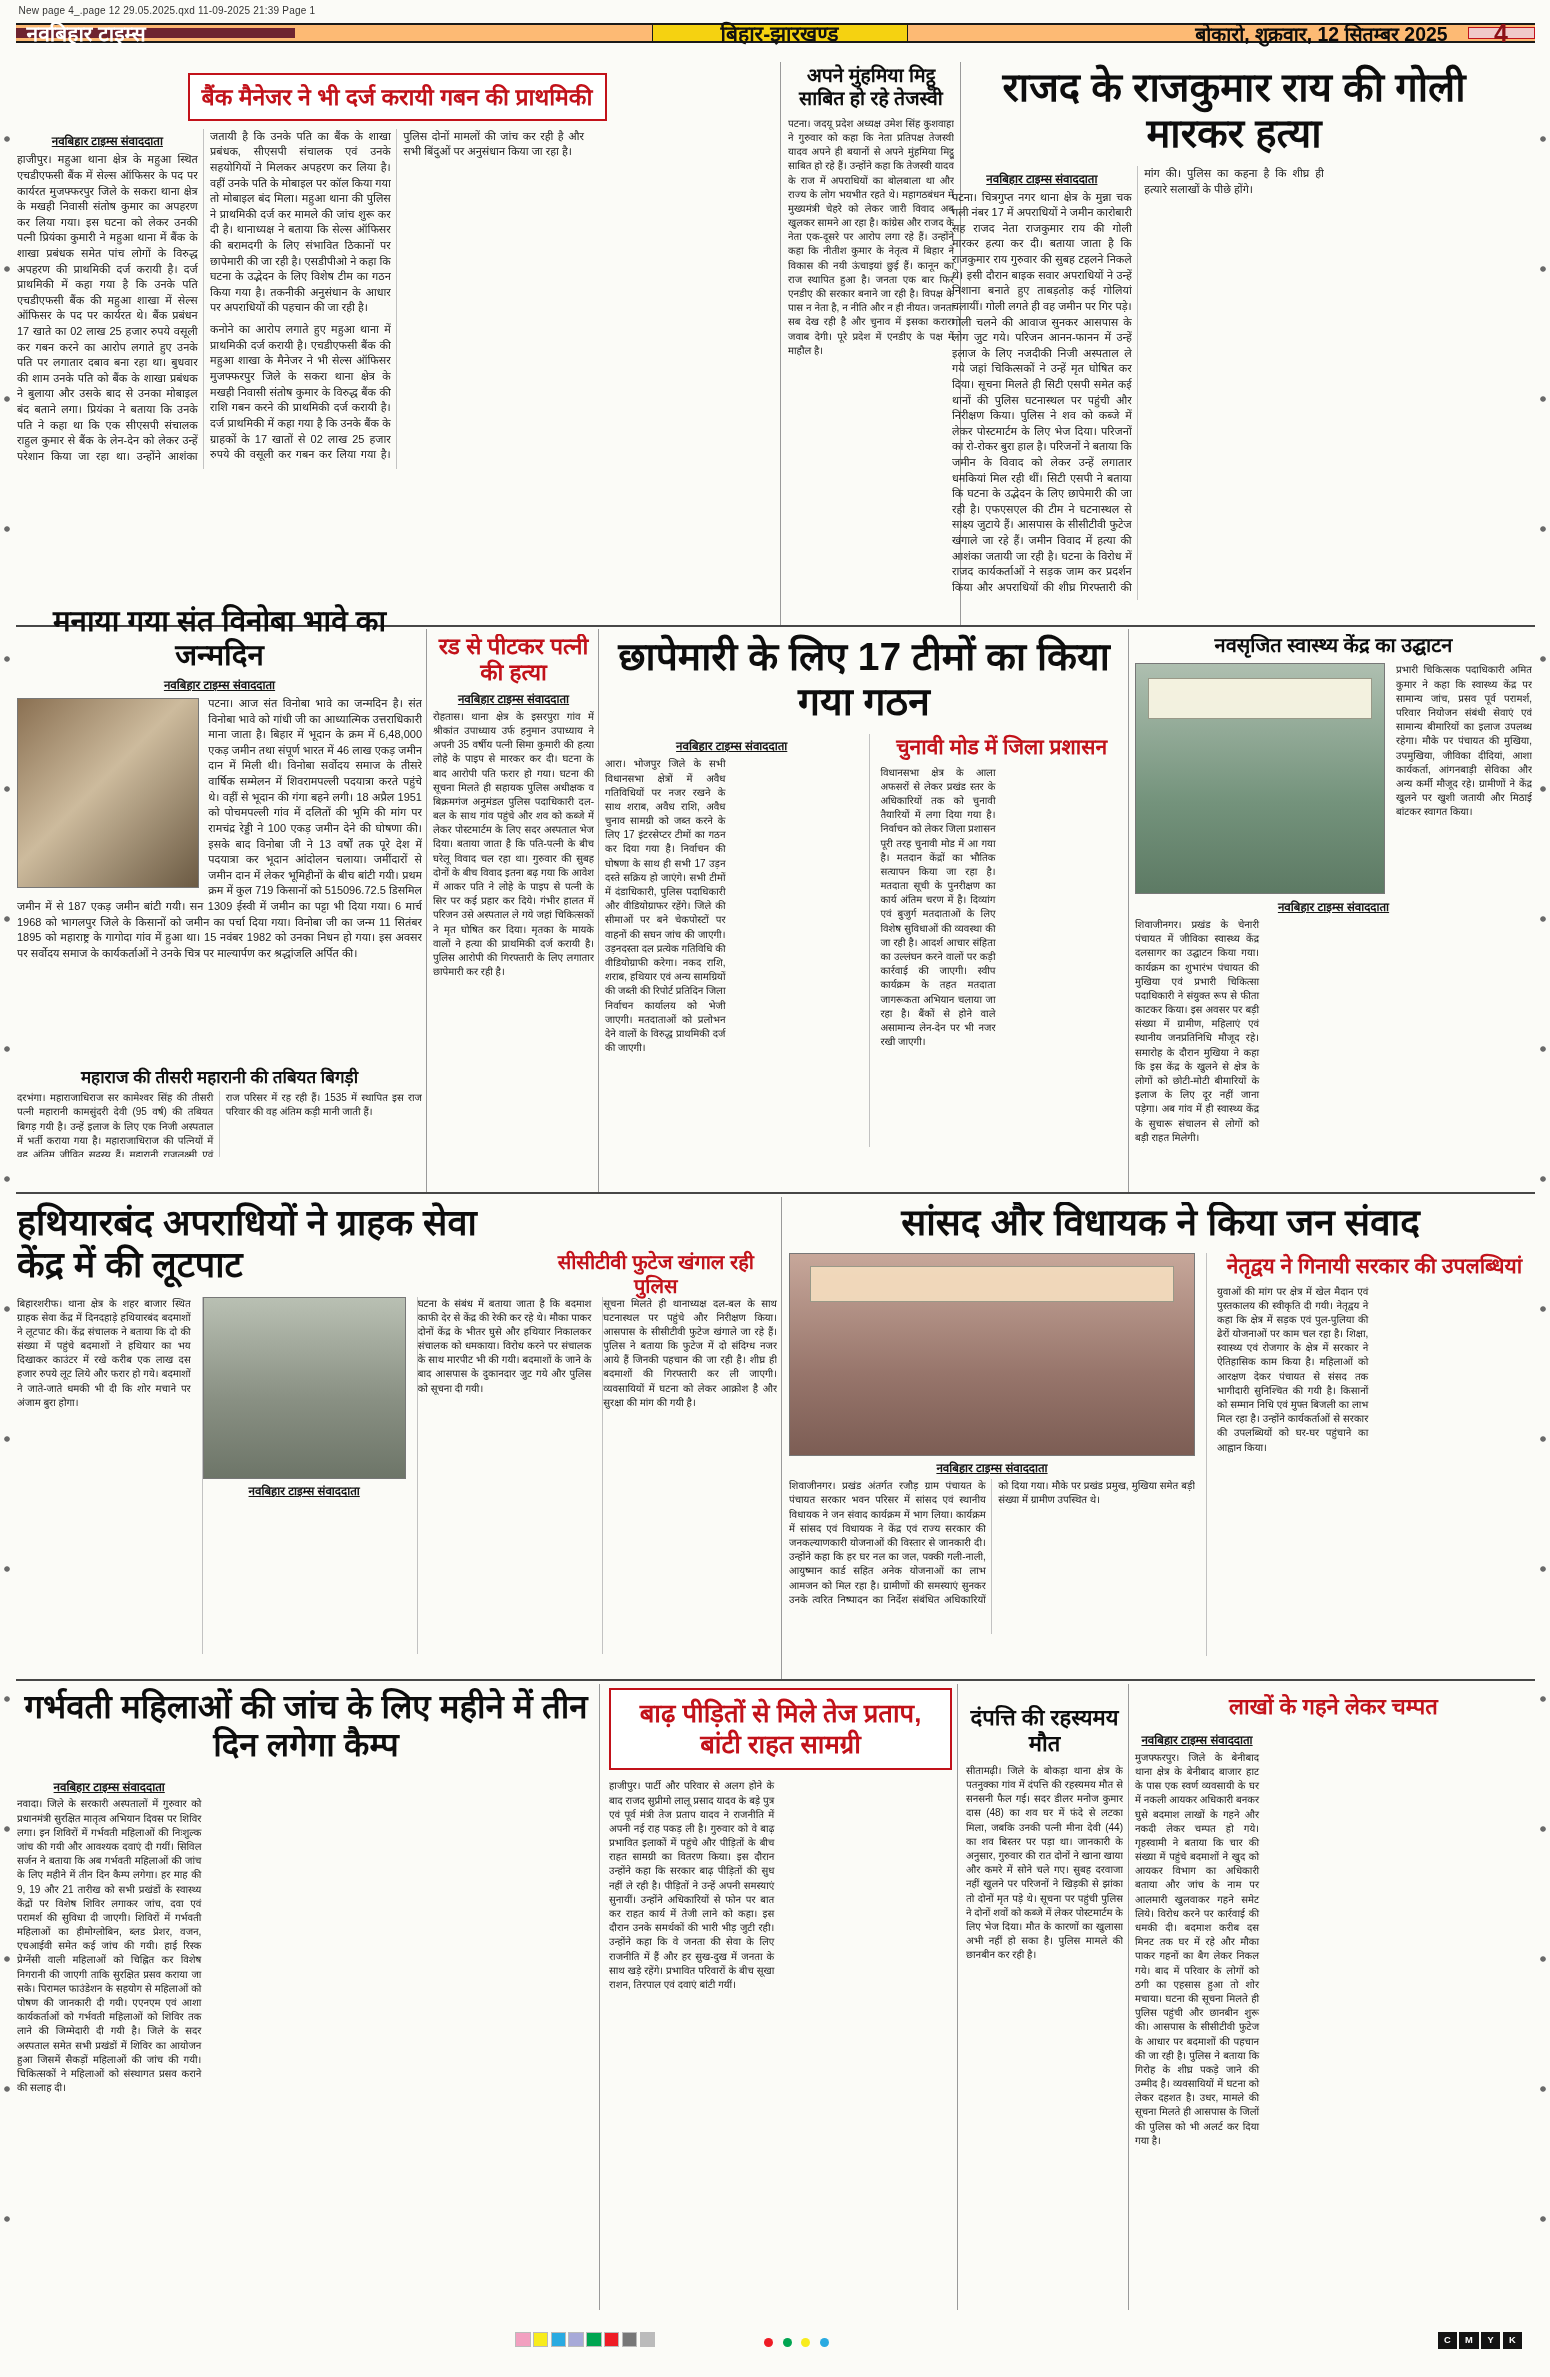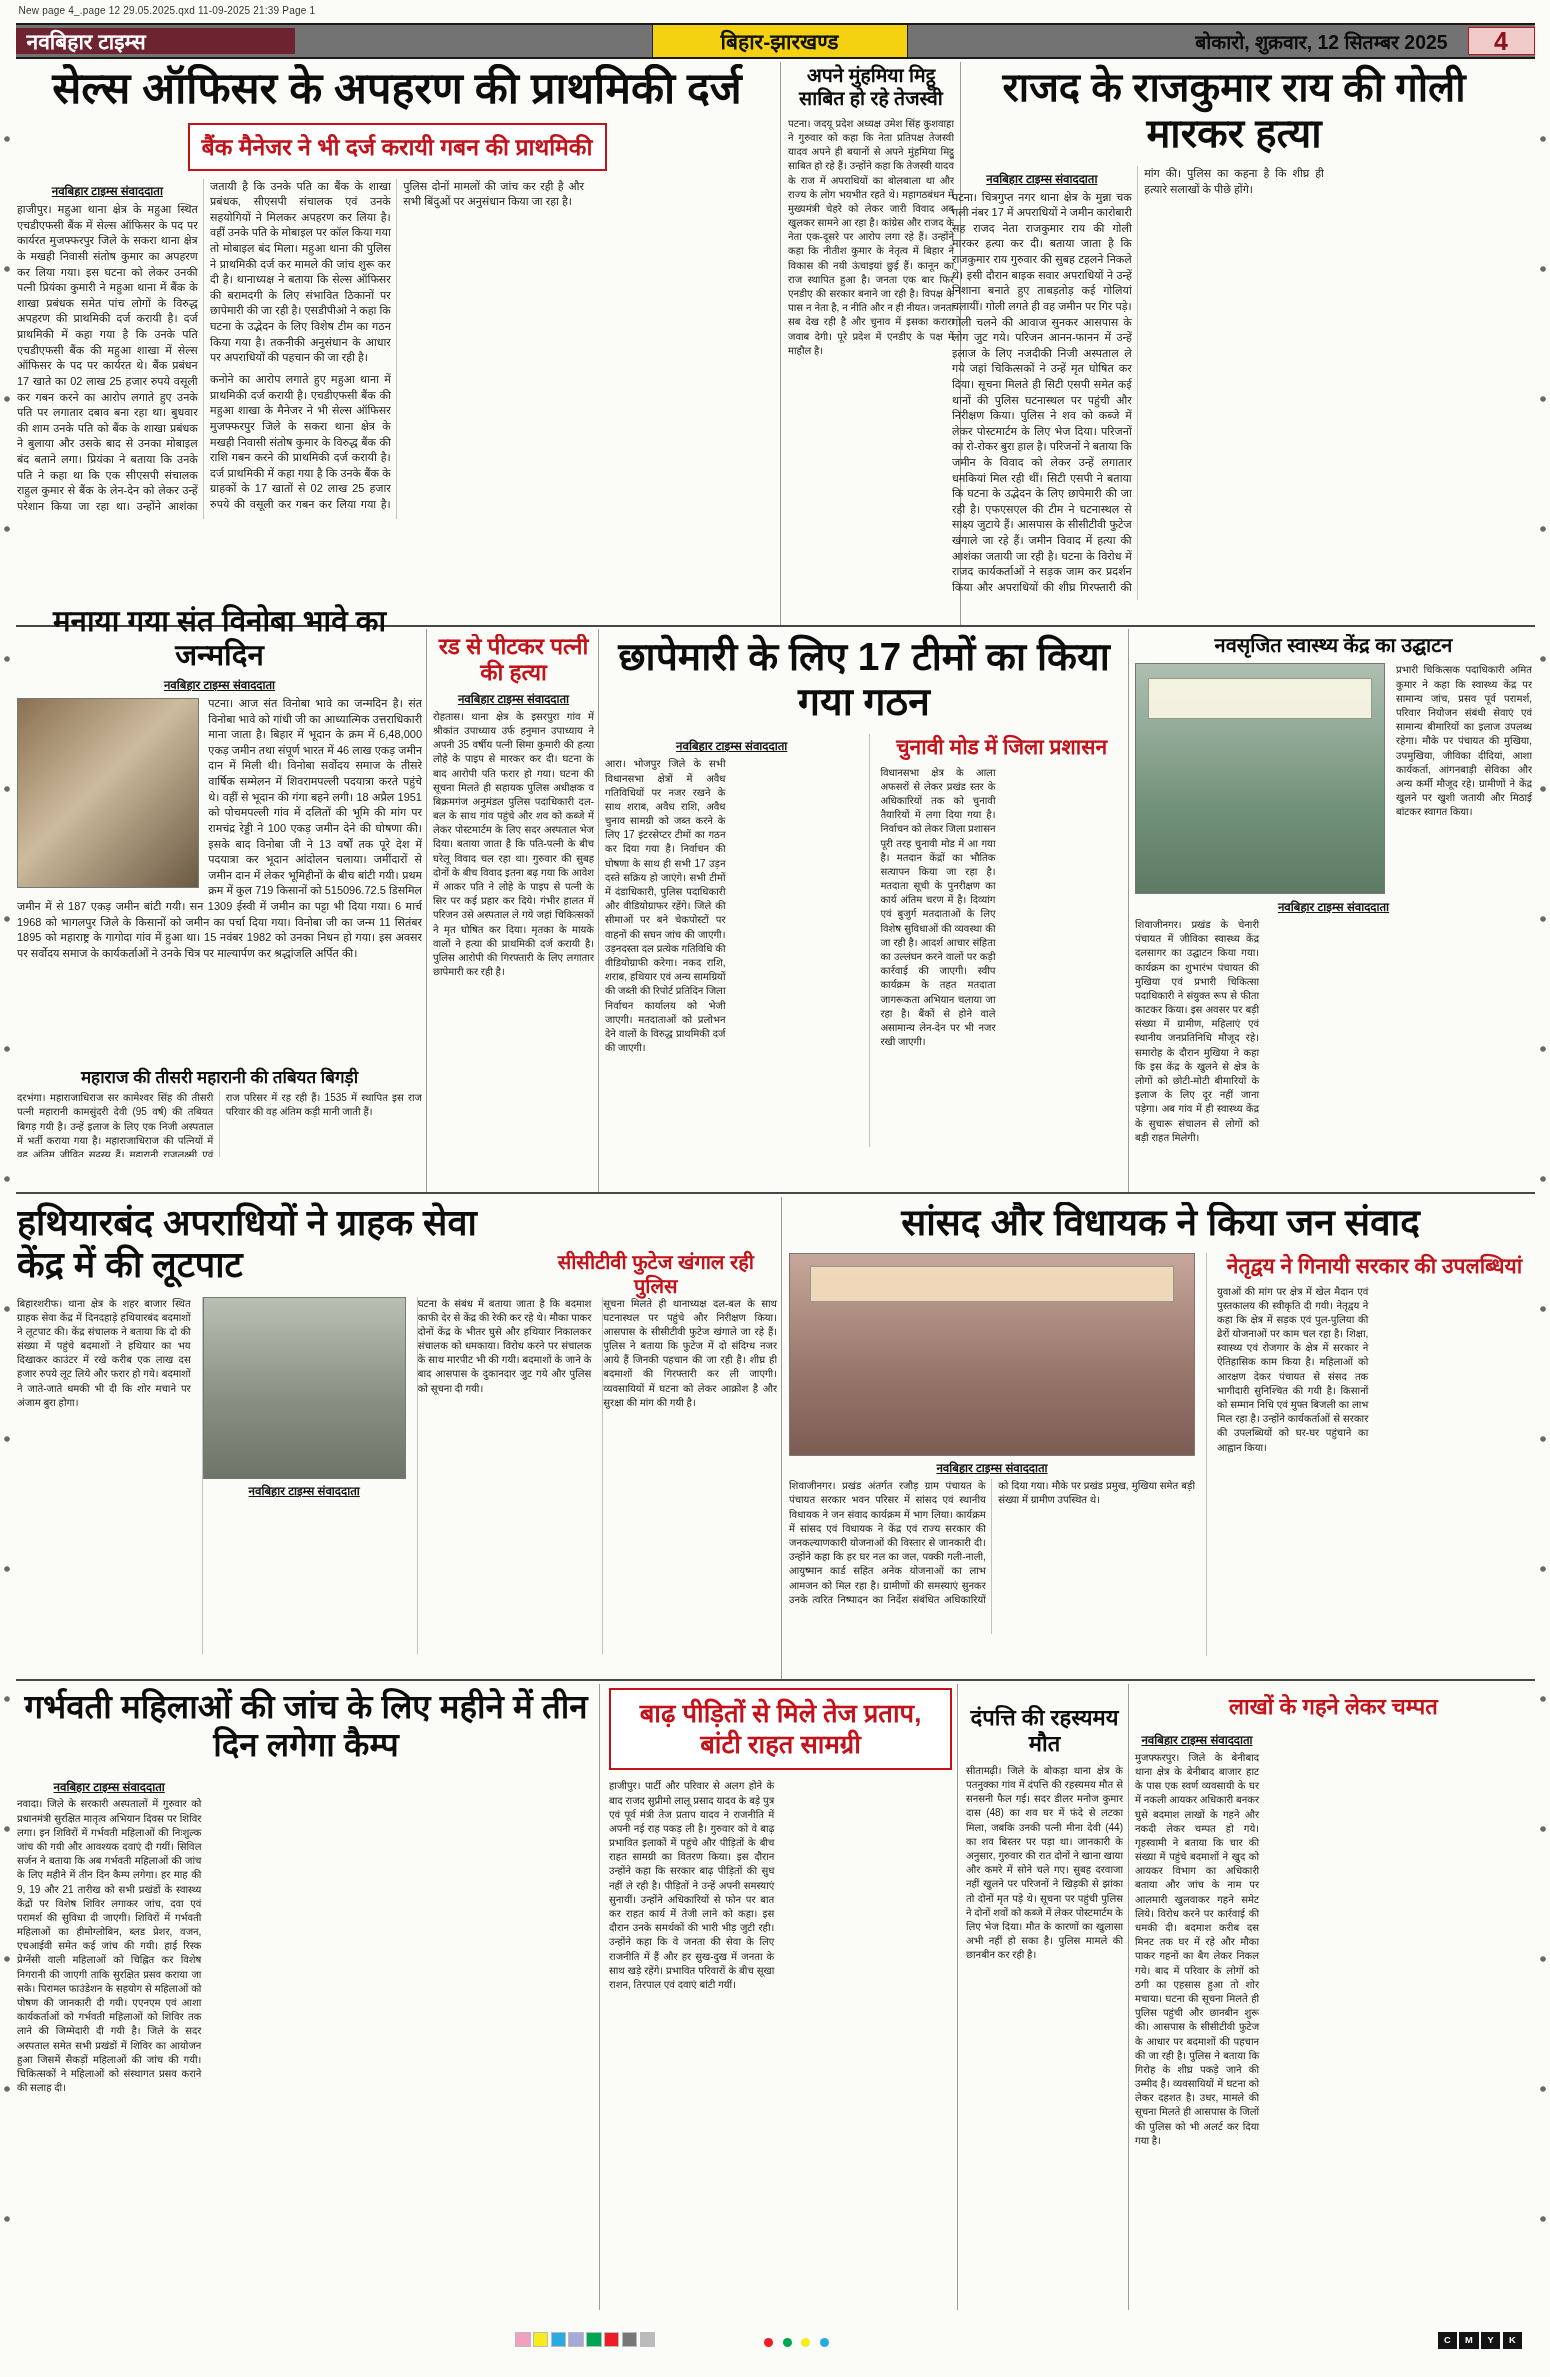--- a/index.html
+++ b/index.html
@@ -1,20 +1,20 @@
 <!DOCTYPE html>
 <html style="font-size:12.4px"><head>
 <meta charset="utf-8">
 <style>
 *{box-sizing:border-box;margin:0;padding:0}
 html,body{background:#e9e9e9}
 body{font-family:"Liberation Sans","DejaVu Sans",sans-serif}
 .page{position:relative;width:1550px;height:2377px;background:#fbfbf7;margin:0 auto;overflow:hidden;color:#141414}
 .marker{position:absolute;left:18.6px;top:4.7px;font-size:10px;color:#333;letter-spacing:0.2px}
-.masthead{position:absolute;left:15.5px;top:23px;width:1519px;height:36px;border-top:2.3px solid #1a1a1a;border-bottom:2.3px solid #1a1a1a;background:#737373}
+.masthead{position:absolute;left:15.5px;top:23px;width:1519px;height:20px;border-top:2.3px solid #1a1a1a;border-bottom:2.3px solid #1a1a1a;background:#fdba74}
 .paper{position:absolute;left:0;top:3.1px;bottom:3.1px;width:279px;background:#6e2430;color:#fff;font-weight:700;font-size:21px;display:flex;align-items:center;padding-left:11px}
 .edition{position:absolute;left:636px;top:0;bottom:0;width:256px;background:#f5d211;border-left:1.6px solid #1a1a1a;border-right:1.6px solid #1a1a1a;color:#111;font-weight:700;font-size:21px;display:flex;align-items:center;justify-content:center}
 .mdate{position:absolute;right:87px;top:0;bottom:0;display:flex;align-items:center;font-weight:700;font-size:19.4px;color:#0c0c0c}
 .pnum{position:absolute;right:0;top:2.3px;bottom:2.3px;width:67px;background:#f0c9c9;border:1.6px solid #c2121a;color:#8d1117;font-weight:700;font-size:25px;display:flex;align-items:center;justify-content:center}
 .art{position:absolute;overflow:hidden}
 .hl{font-weight:700;text-align:center;line-height:1.16;color:#0d0d0d}
 .hl.red{color:#c2121a}
 .byline{font-weight:700;font-size:11.6px;text-align:center;text-decoration:underline;margin:4.7px 0 3.9px}
 .bt{font-size:11px;line-height:1.42;text-align:justify;color:#191919}
 .small{font-size:10px}
@@ -60,21 +60,20 @@
   <div class="vline" style="left:960px;top:62px;height:563px"></div>
   <div class="vline" style="left:426px;top:629px;height:563px"></div>
   <div class="vline" style="left:598px;top:629px;height:563px"></div>
   <div class="vline" style="left:1128px;top:629px;height:563px"></div>
   <div class="vline" style="left:781px;top:1197px;height:482px"></div>
   <div class="vline" style="left:599px;top:1684px;height:626px"></div>
   <div class="vline" style="left:957px;top:1684px;height:626px"></div>
   <div class="vline" style="left:1128px;top:1684px;height:626px"></div>
 
   <section class="art" style="left:17px;top:64px;width:760px;height:558px">
-    <h1 class="hl" style="font-size:43px">सेल्स ऑफिसर के अपहरण की प्राथमिकी दर्ज</h1>
     <div class="redbox" style="width:419px;margin:9.3px auto 7.8px;font-size:23px">बैंक मैनेजर ने भी दर्ज करायी गबन की प्राथमिकी</div>
     <div class="cols c4" style="height:340px">
       <div class="byline">नवबिहार टाइम्स संवाददाता</div>
       <p class="bt">हाजीपुर। महुआ थाना क्षेत्र के महुआ स्थित एचडीएफसी बैंक में सेल्स ऑफिसर के पद पर कार्यरत मुजफ्फरपुर जिले के सकरा थाना क्षेत्र के मखही निवासी संतोष कुमार का अपहरण कर लिया गया। इस घटना को लेकर उनकी पत्नी प्रियंका कुमारी ने महुआ थाना में बैंक के शाखा प्रबंधक समेत पांच लोगों के विरुद्ध अपहरण की प्राथमिकी दर्ज करायी है। दर्ज प्राथमिकी में कहा गया है कि उनके पति एचडीएफसी बैंक की महुआ शाखा में सेल्स ऑफिसर के पद पर कार्यरत थे। बैंक प्रबंधन 17 खाते का 02 लाख 25 हजार रुपये वसूली कर गबन करने का आरोप लगाते हुए उनके पति पर लगातार दबाव बना रहा था। बुधवार की शाम उनके पति को बैंक के शाखा प्रबंधक ने बुलाया और उसके बाद से उनका मोबाइल बंद बताने लगा। प्रियंका ने बताया कि उनके पति ने कहा था कि एक सीएसपी संचालक राहुल कुमार से बैंक के लेन-देन को लेकर उन्हें परेशान किया जा रहा था। उन्होंने आशंका जतायी है कि उनके पति का बैंक के शाखा प्रबंधक, सीएसपी संचालक एवं उनके सहयोगियों ने मिलकर अपहरण कर लिया है। वहीं उनके पति के मोबाइल पर कॉल किया गया तो मोबाइल बंद मिला। महुआ थाना की पुलिस ने प्राथमिकी दर्ज कर मामले की जांच शुरू कर दी है। थानाध्यक्ष ने बताया कि सेल्स ऑफिसर की बरामदगी के लिए संभावित ठिकानों पर छापेमारी की जा रही है। एसडीपीओ ने कहा कि घटना के उद्भेदन के लिए विशेष टीम का गठन किया गया है। तकनीकी अनुसंधान के आधार पर अपराधियों की पहचान की जा रही है।</p>
       <p class="bt" style="margin-top:6.2px">कनोने का आरोप लगाते हुए महुआ थाना में प्राथमिकी दर्ज करायी है। एचडीएफसी बैंक की महुआ शाखा के मैनेजर ने भी सेल्स ऑफिसर मुजफ्फरपुर जिले के सकरा थाना क्षेत्र के मखही निवासी संतोष कुमार के विरुद्ध बैंक की राशि गबन करने की प्राथमिकी दर्ज करायी है। दर्ज प्राथमिकी में कहा गया है कि उनके बैंक के ग्राहकों के 17 खातों से 02 लाख 25 हजार रुपये की वसूली कर गबन कर लिया गया है। पुलिस दोनों मामलों की जांच कर रही है और सभी बिंदुओं पर अनुसंधान किया जा रहा है।</p>
     </div>
   </section>
 
   <section class="art" style="left:788px;top:64px;width:166px;height:558px">
     <h2 class="hl" style="font-size:19.4px">अपने मुंहमिया मिट्ठू साबित हो रहे तेजस्वी</h2>

